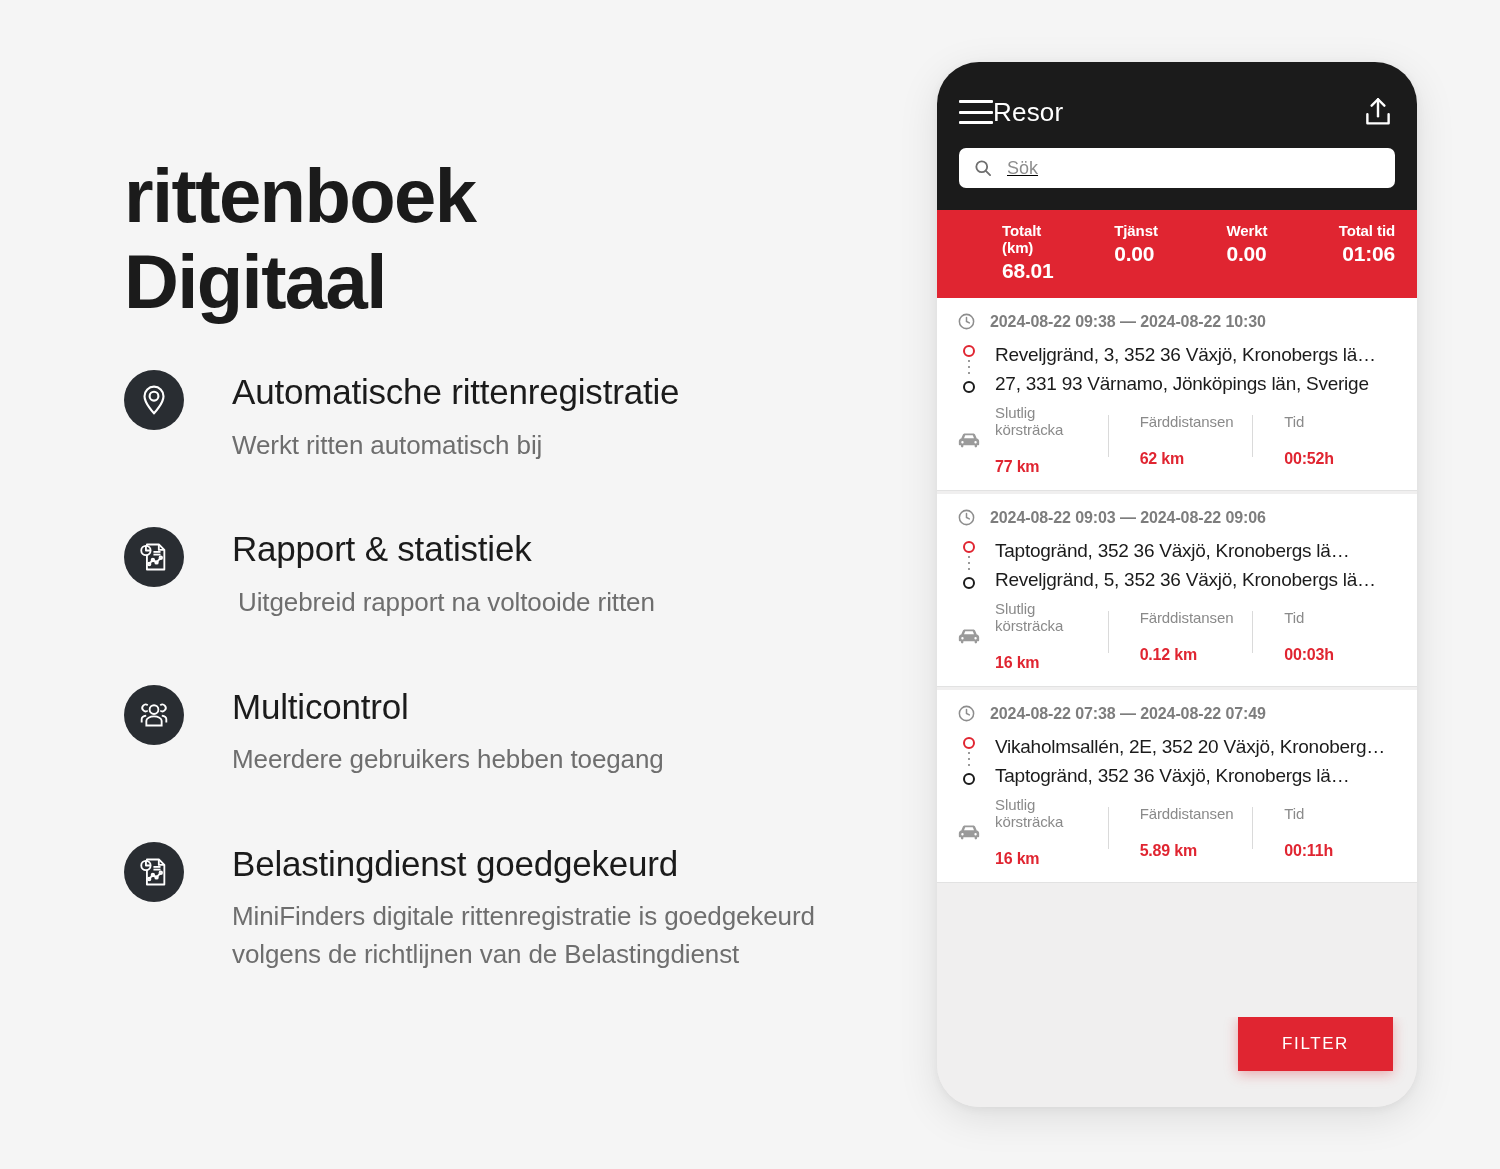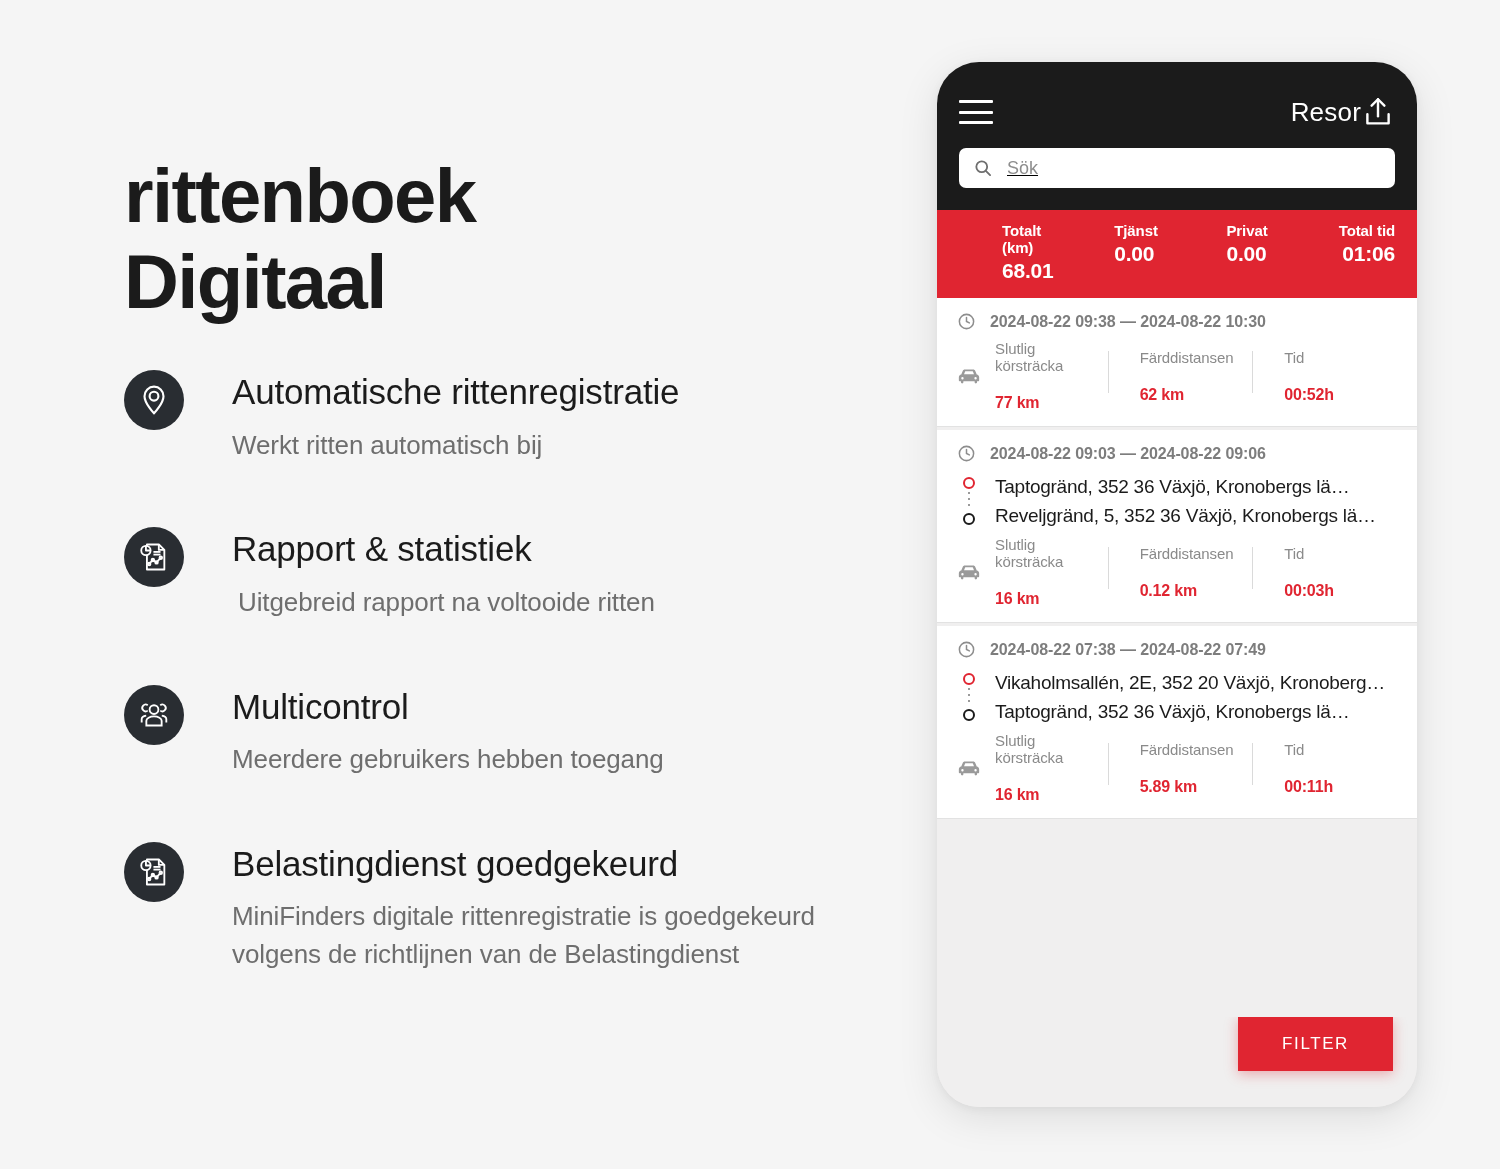--- a/index.html
+++ b/index.html
@@ -126,21 +126,21 @@
     cursor: pointer;
   }
   .hamburger span {
     display: block;
     height: 3px;
     background: #fff;
     border-radius: 1px;
   }
   .phone-title {
     flex: 1;
-    text-align: right;
+    text-align: left;
     color: #fff;
     font-size: 26px;
     font-weight: 400;
     letter-spacing: 0.2px;
   }
   .share-icon { width: 34px; height: 34px; cursor: pointer; }
 
   .search-bar {
     margin-top: 16px;
     background: #fff;
@@ -429,39 +429,48 @@
     <div class="stats-bar">
       <div class="stat">
         <div class="stat-label">Totalt (km)</div>
         <div class="stat-value">68.01</div>
       </div>
       <div class="stat">
         <div class="stat-label">Tjänst</div>
         <div class="stat-value">0.00</div>
       </div>
       <div class="stat">
-        <div class="stat-label">Privat</div>
+        <div class="stat-label">Werkt</div>
         <div class="stat-value">0.00</div>
       </div>
       <div class="stat right">
         <div class="stat-label">Total tid</div>
         <div class="stat-value">01:06</div>
       </div>
     </div>
 
     <div class="trips">
 
       <div class="trip-card">
         <div class="trip-time">
           <svg width="19" height="19" viewBox="0 0 24 24" fill="none" stroke="#8d8d8d" stroke-width="1.9" stroke-linecap="round">
             <circle cx="12" cy="12" r="9"></circle>
               <polyline points="12,6.8 12,12 15.6,13.8"></polyline>
           </svg>
           <div class="trip-time-text">2024-08-22 09:38 — 2024-08-22 10:30</div>
         </div>
+        <div class="trip-route">
+          <div class="route-markers">
+            <div class="marker start"></div>
+            <div class="marker-dots"></div>
+            <div class="marker end"></div>
+          </div>
+          <div class="route-addr">Reveljgränd, 3, 352 36 Växjö, Kronobergs lä…</div>
+          <div class="route-addr">27, 331 93 Värnamo, Jönköpings län, Sverige</div>
+        </div>
         <div class="trip-metrics">
           <div class="car-icon-cell">
             <svg width="24" height="20" viewBox="0 0 26 20" fill="#9a9a9a">
               <path d="M4.6 8.3 6.2 4.6C6.6 3.6 7.4 3 8.4 3h9.2c1 0 1.8.6 2.2 1.6l1.6 3.7c1.6.3 2.6 1.5 2.6 3.1v3.2c0 .7-.5 1.2-1.2 1.2h-1.1v.9c0 .7-.6 1.3-1.3 1.3s-1.3-.6-1.3-1.3v-.9H6.9v.9c0 .7-.6 1.3-1.3 1.3s-1.3-.6-1.3-1.3v-.9H3.2c-.7 0-1.2-.5-1.2-1.2v-3.2c0-1.6 1-2.8 2.6-3.1zM7.6 8h10.8l-1.2-2.8c-.1-.3-.3-.4-.6-.4H9.4c-.3 0-.5.1-.6.4zM5.9 11.1a1.3 1.3 0 1 0 0 2.6 1.3 1.3 0 0 0 0-2.6zm14.2 0a1.3 1.3 0 1 0 0 2.6 1.3 1.3 0 0 0 0-2.6z"></path>
             </svg>
           </div>
           <div class="metric">
             <div class="metric-label">Slutlig körsträcka</div>
             <div class="metric-value">77 km</div>
           </div>

